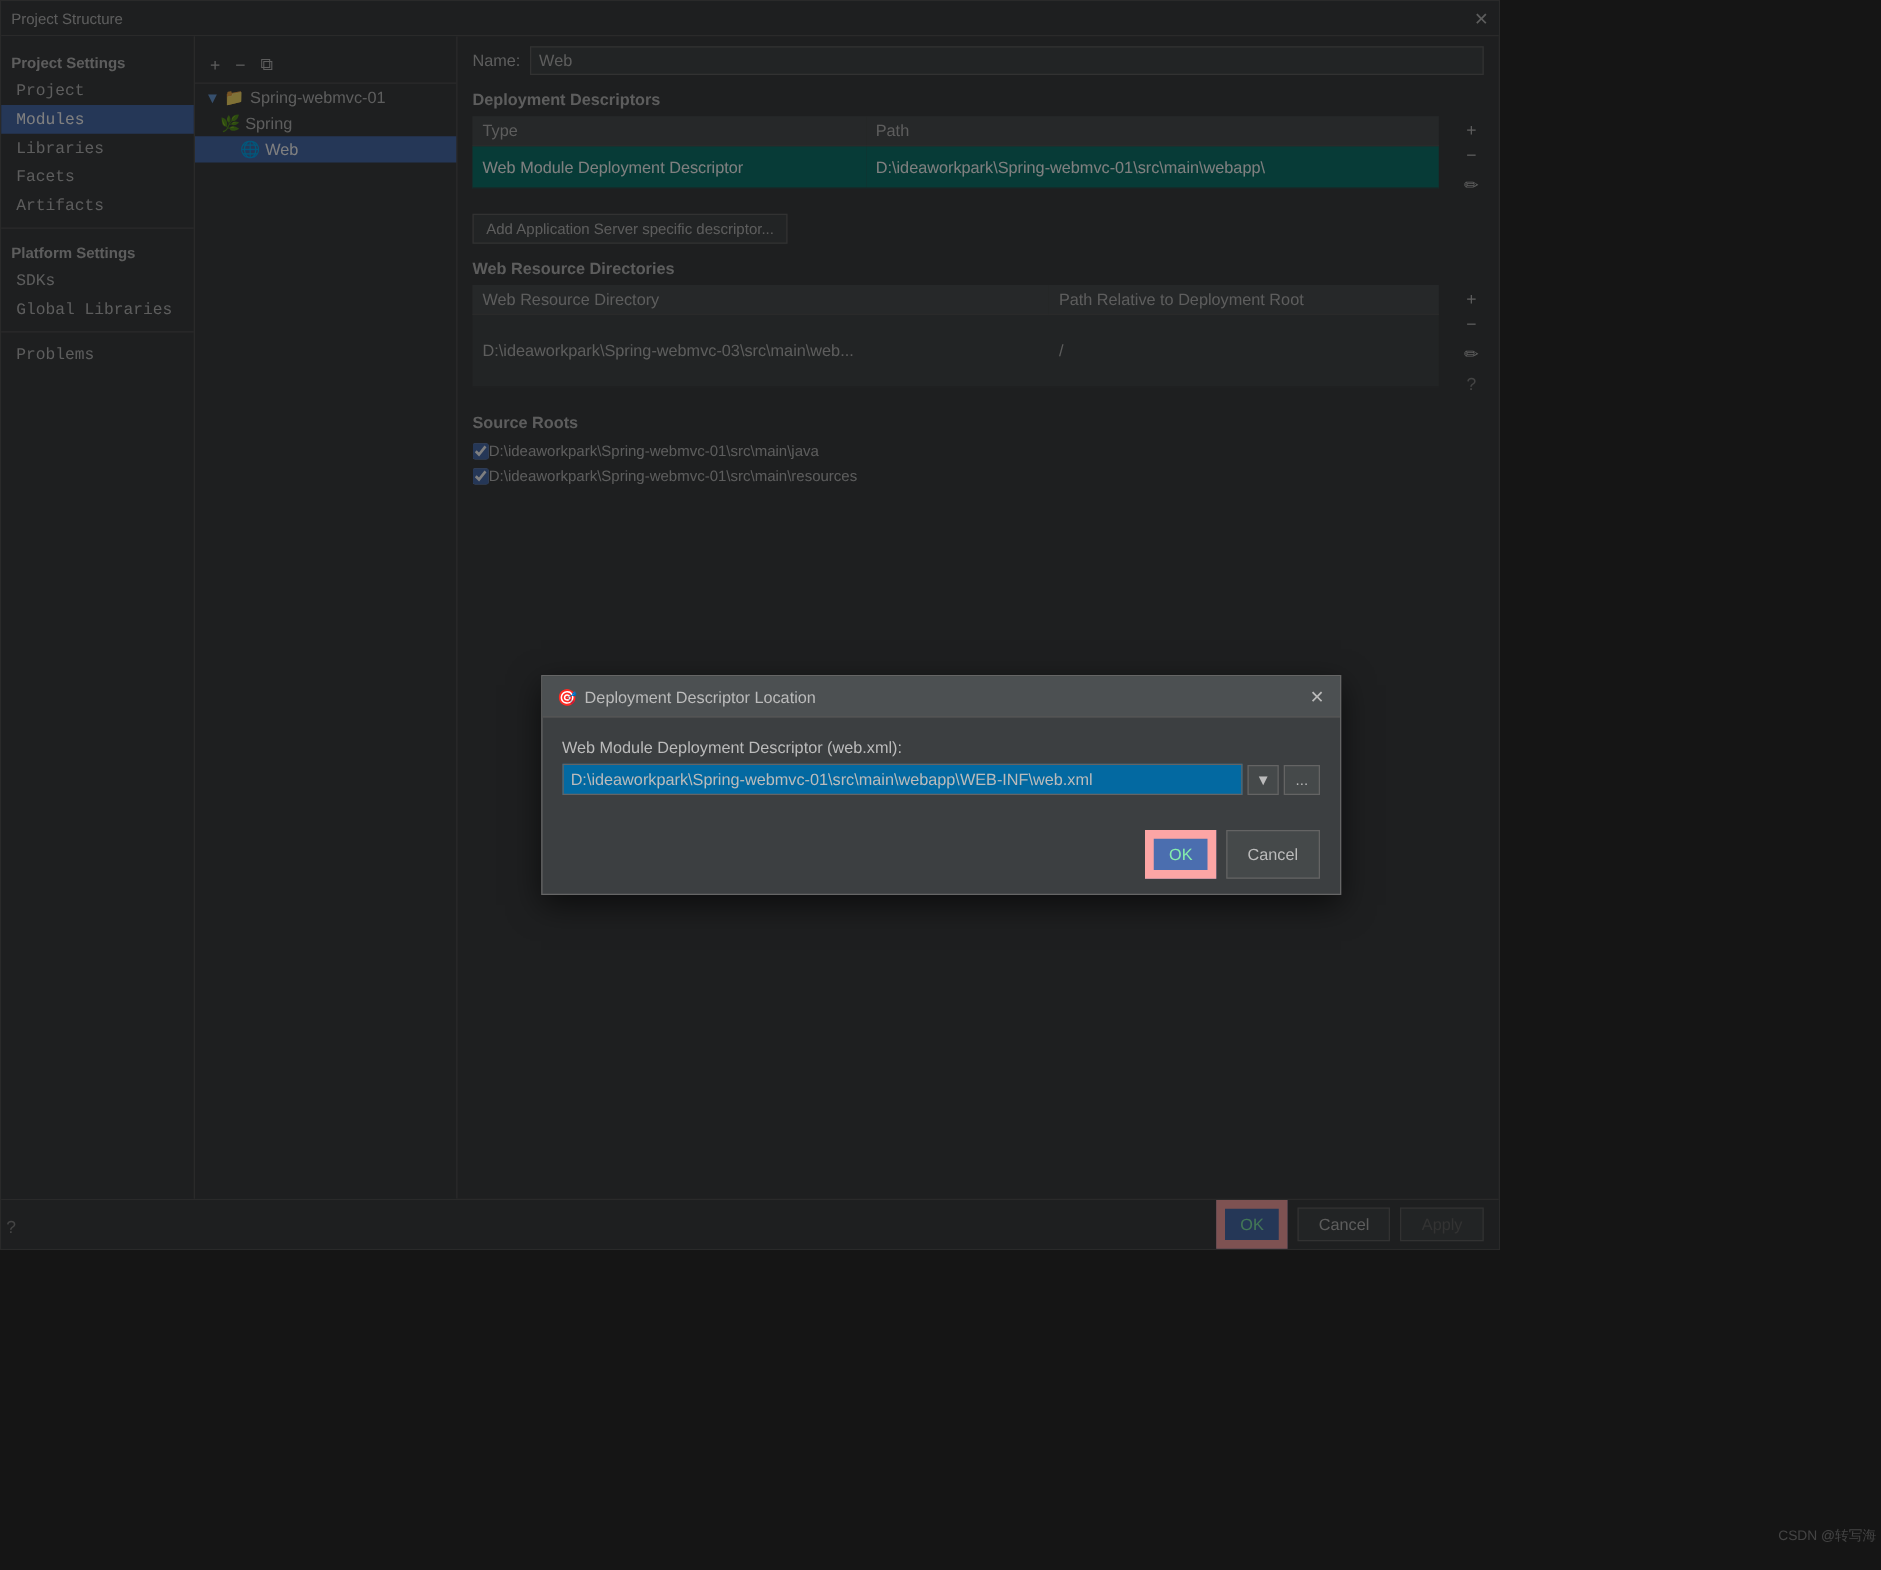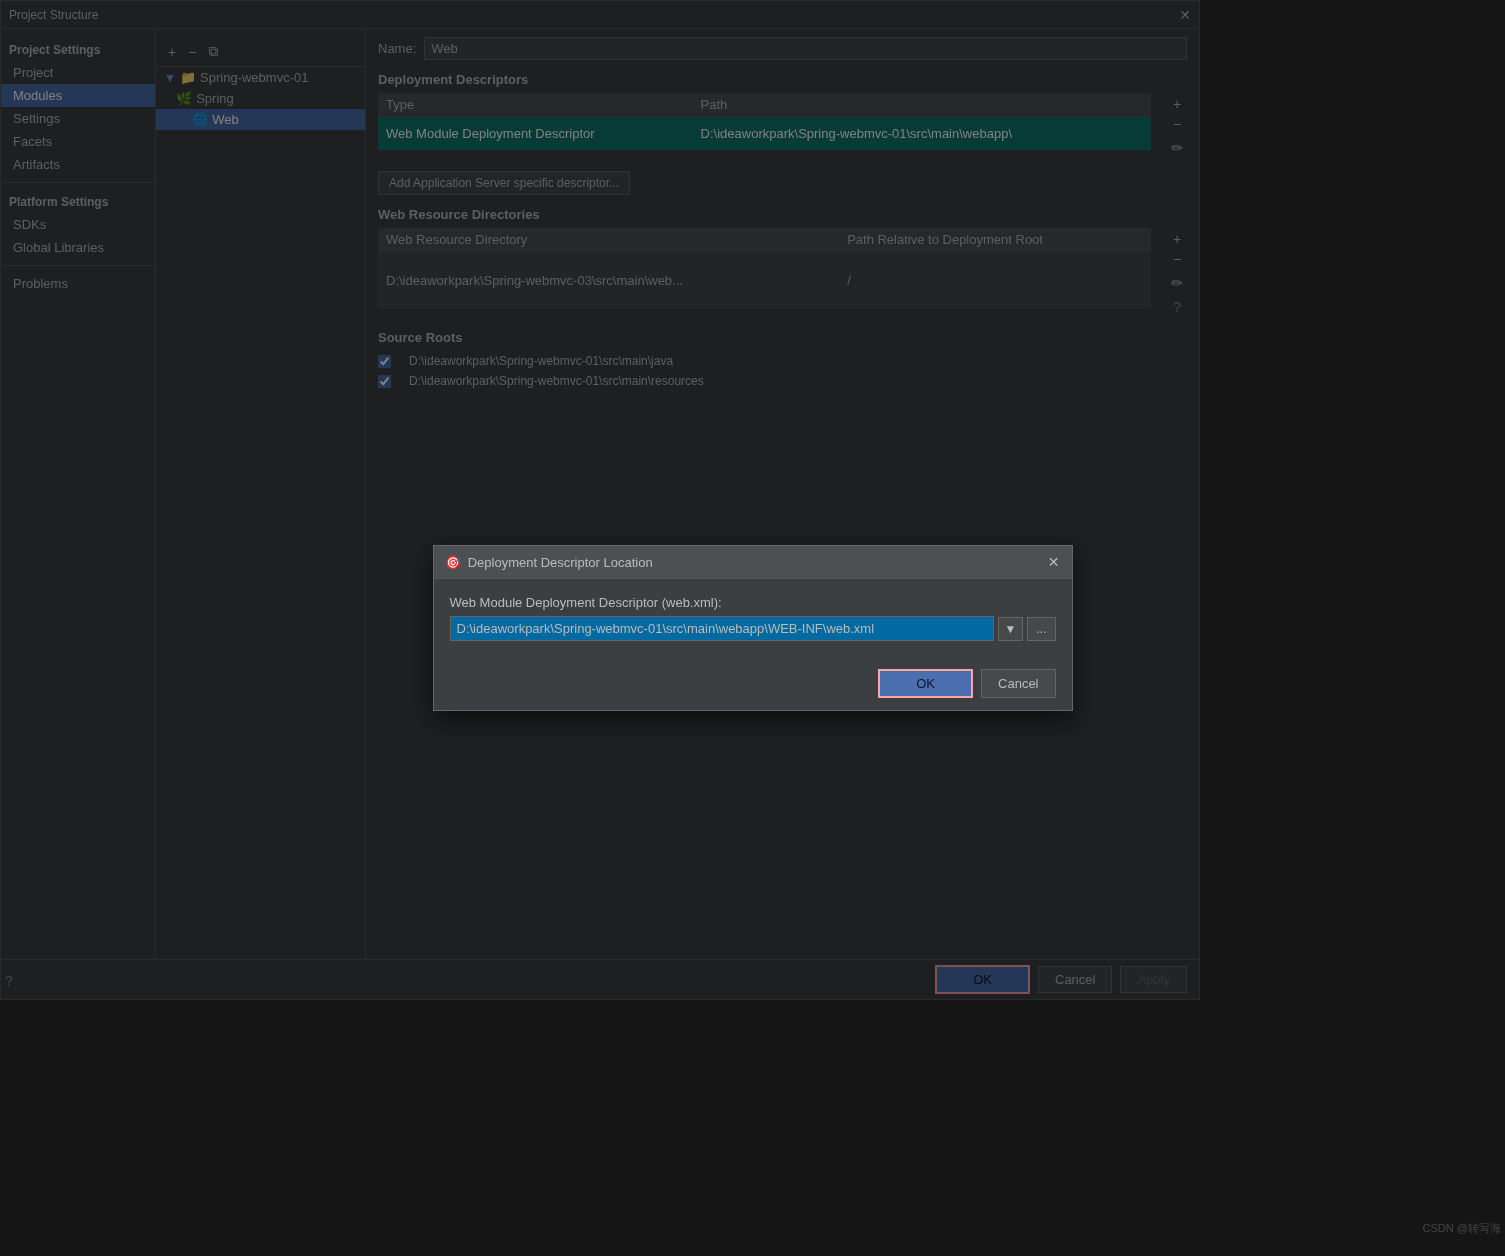--- a/index.html
+++ b/index.html
@@ -69,20 +69,21 @@
       font-weight: bold;
       padding: 6px 8px 4px 8px;
     }
 
     .sidebar-item {
       padding: 4px 8px 4px 12px;
       cursor: pointer;
       color: #bbbbbb;
       font-size: 13px;
       white-space: nowrap;
+      font-family: Liberation Mono, monospace;
     }
 
     .sidebar-item.active {
       background: #4b6eaf;
       color: #ffffff;
     }
 
     .sidebar-divider {
       border-top: 1px solid #555;
       margin: 6px 0;
@@ -250,23 +251,23 @@
       border-top: 1px solid #555;
       display: flex;
       align-items: center;
       justify-content: flex-end;
       padding: 0 12px;
       gap: 8px;
     }
 
     .btn-primary {
       background: #4b6eaf;
-      border: 2px solid #fca5a5;
-      color: #0f172a;
-      padding: 5px 36px;
+      border: 7px solid #fca5a5;
+      color: #86efac;
+      padding: 5px 12px;
       font-size: 13px;
       cursor: pointer;
     }
 
     .btn-secondary {
       background: #45494a;
       border: 1px solid #646464;
       color: #bbbbbb;
       padding: 5px 16px;
       font-size: 13px;
@@ -282,23 +283,22 @@
       cursor: default;
     }
 
     
     .source-roots-section {
       margin-top: 12px;
     }
 
     .checkbox-row {
       display: flex;
-      align-items: center;
       padding: 3px 0;
-      gap: 18px;
+      gap: 0;
       font-size: 12px;
       color: #bbbbbb;
     }
 
     .checkbox-row input[type="checkbox"] {
       accent-color: #4b6eaf;
     }
 
     
     .dialog-overlay {
@@ -421,21 +421,21 @@
       <div class="sidebar-section-label">
         <span>Project Settings</span>
       </div>
       <div class="sidebar-item">
         <span>Project</span>
       </div>
       <div class="sidebar-item active">
         <span>Modules</span>
       </div>
       <div class="sidebar-item">
-        <span>Settings</span>
+        <span>Libraries</span>
       </div>
       <div class="sidebar-item">
         <span>Facets</span>
       </div>
       <div class="sidebar-item">
         <span>Artifacts</span>
       </div>
       <div class="sidebar-divider"></div>
       <div class="sidebar-section-label">
         <span>Platform Settings</span>

